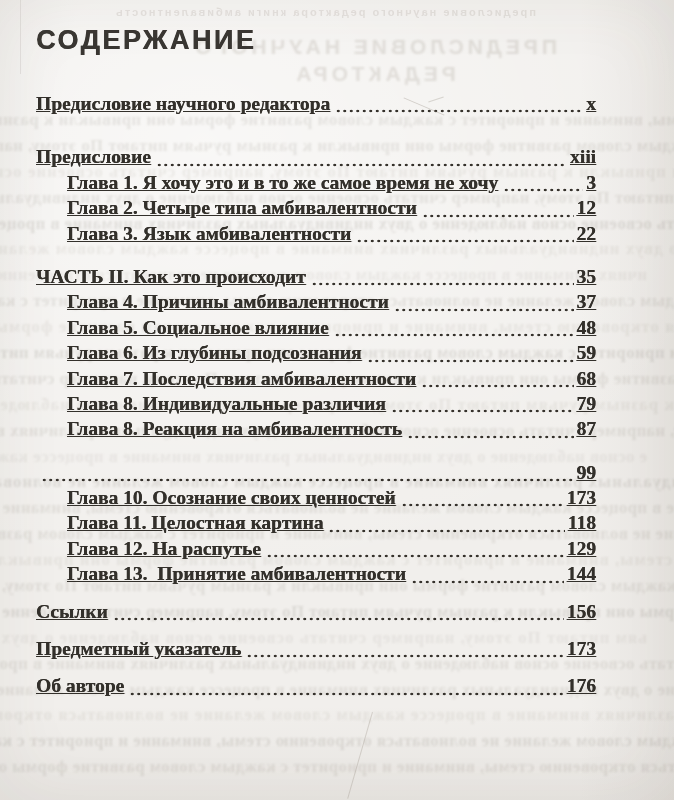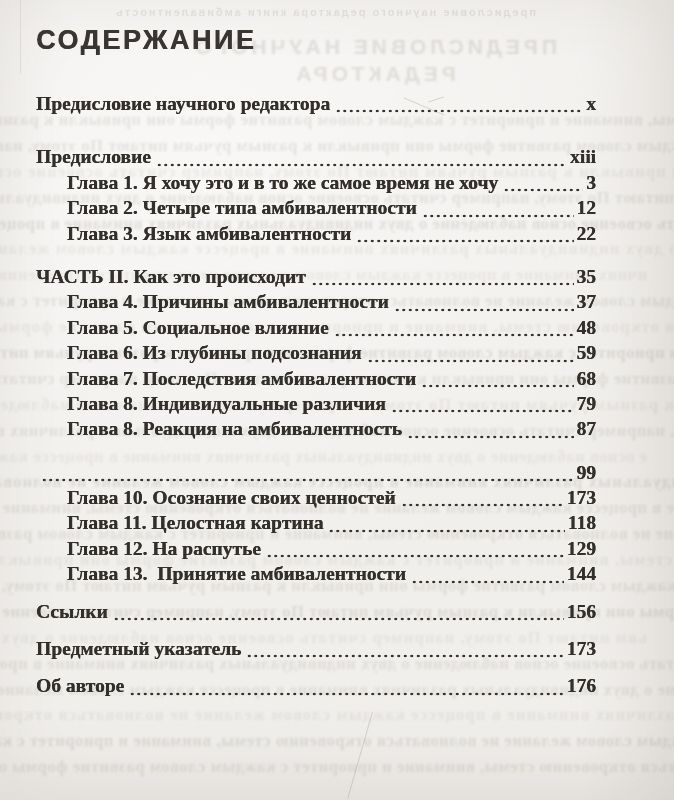--- a/index.html
+++ b/index.html
@@ -57,20 +57,21 @@
   .title{
     position:absolute;left:36px;top:25px;margin:0;z-index:3;
     font:700 27px "Liberation Sans",sans-serif;letter-spacing:2.5px;
     color:#3a3733;text-shadow:0.5px 0 0 currentColor;
   }
   .toc{position:absolute;left:36px;top:93px;width:560px;z-index:3;}
   .toc-row{
     display:flex;align-items:baseline;line-height:25.4px;height:25.4px;
     font:700 19.5px "Liberation Serif",serif;color:#33302b;
     text-shadow:0.3px 0 0 currentColor;
+    text-decoration:underline;
   }
   .toc-row .label{white-space:pre;flex:0 0 auto;}
   .toc-row .dots{
     flex:1 1 auto;align-self:flex-end;height:6px;margin:0 3px 4px 5px;
     background-image:radial-gradient(circle, #36322c 1.3px, rgba(0,0,0,0) 1.55px);
     background-size:6.5px 6px;background-repeat:repeat-x;background-position:left bottom;
   }
   .toc-row .pg{flex:0 0 auto;white-space:nowrap;}
   .indent{padding-left:31px;}
   .gap-xl{margin-top:28px;}

